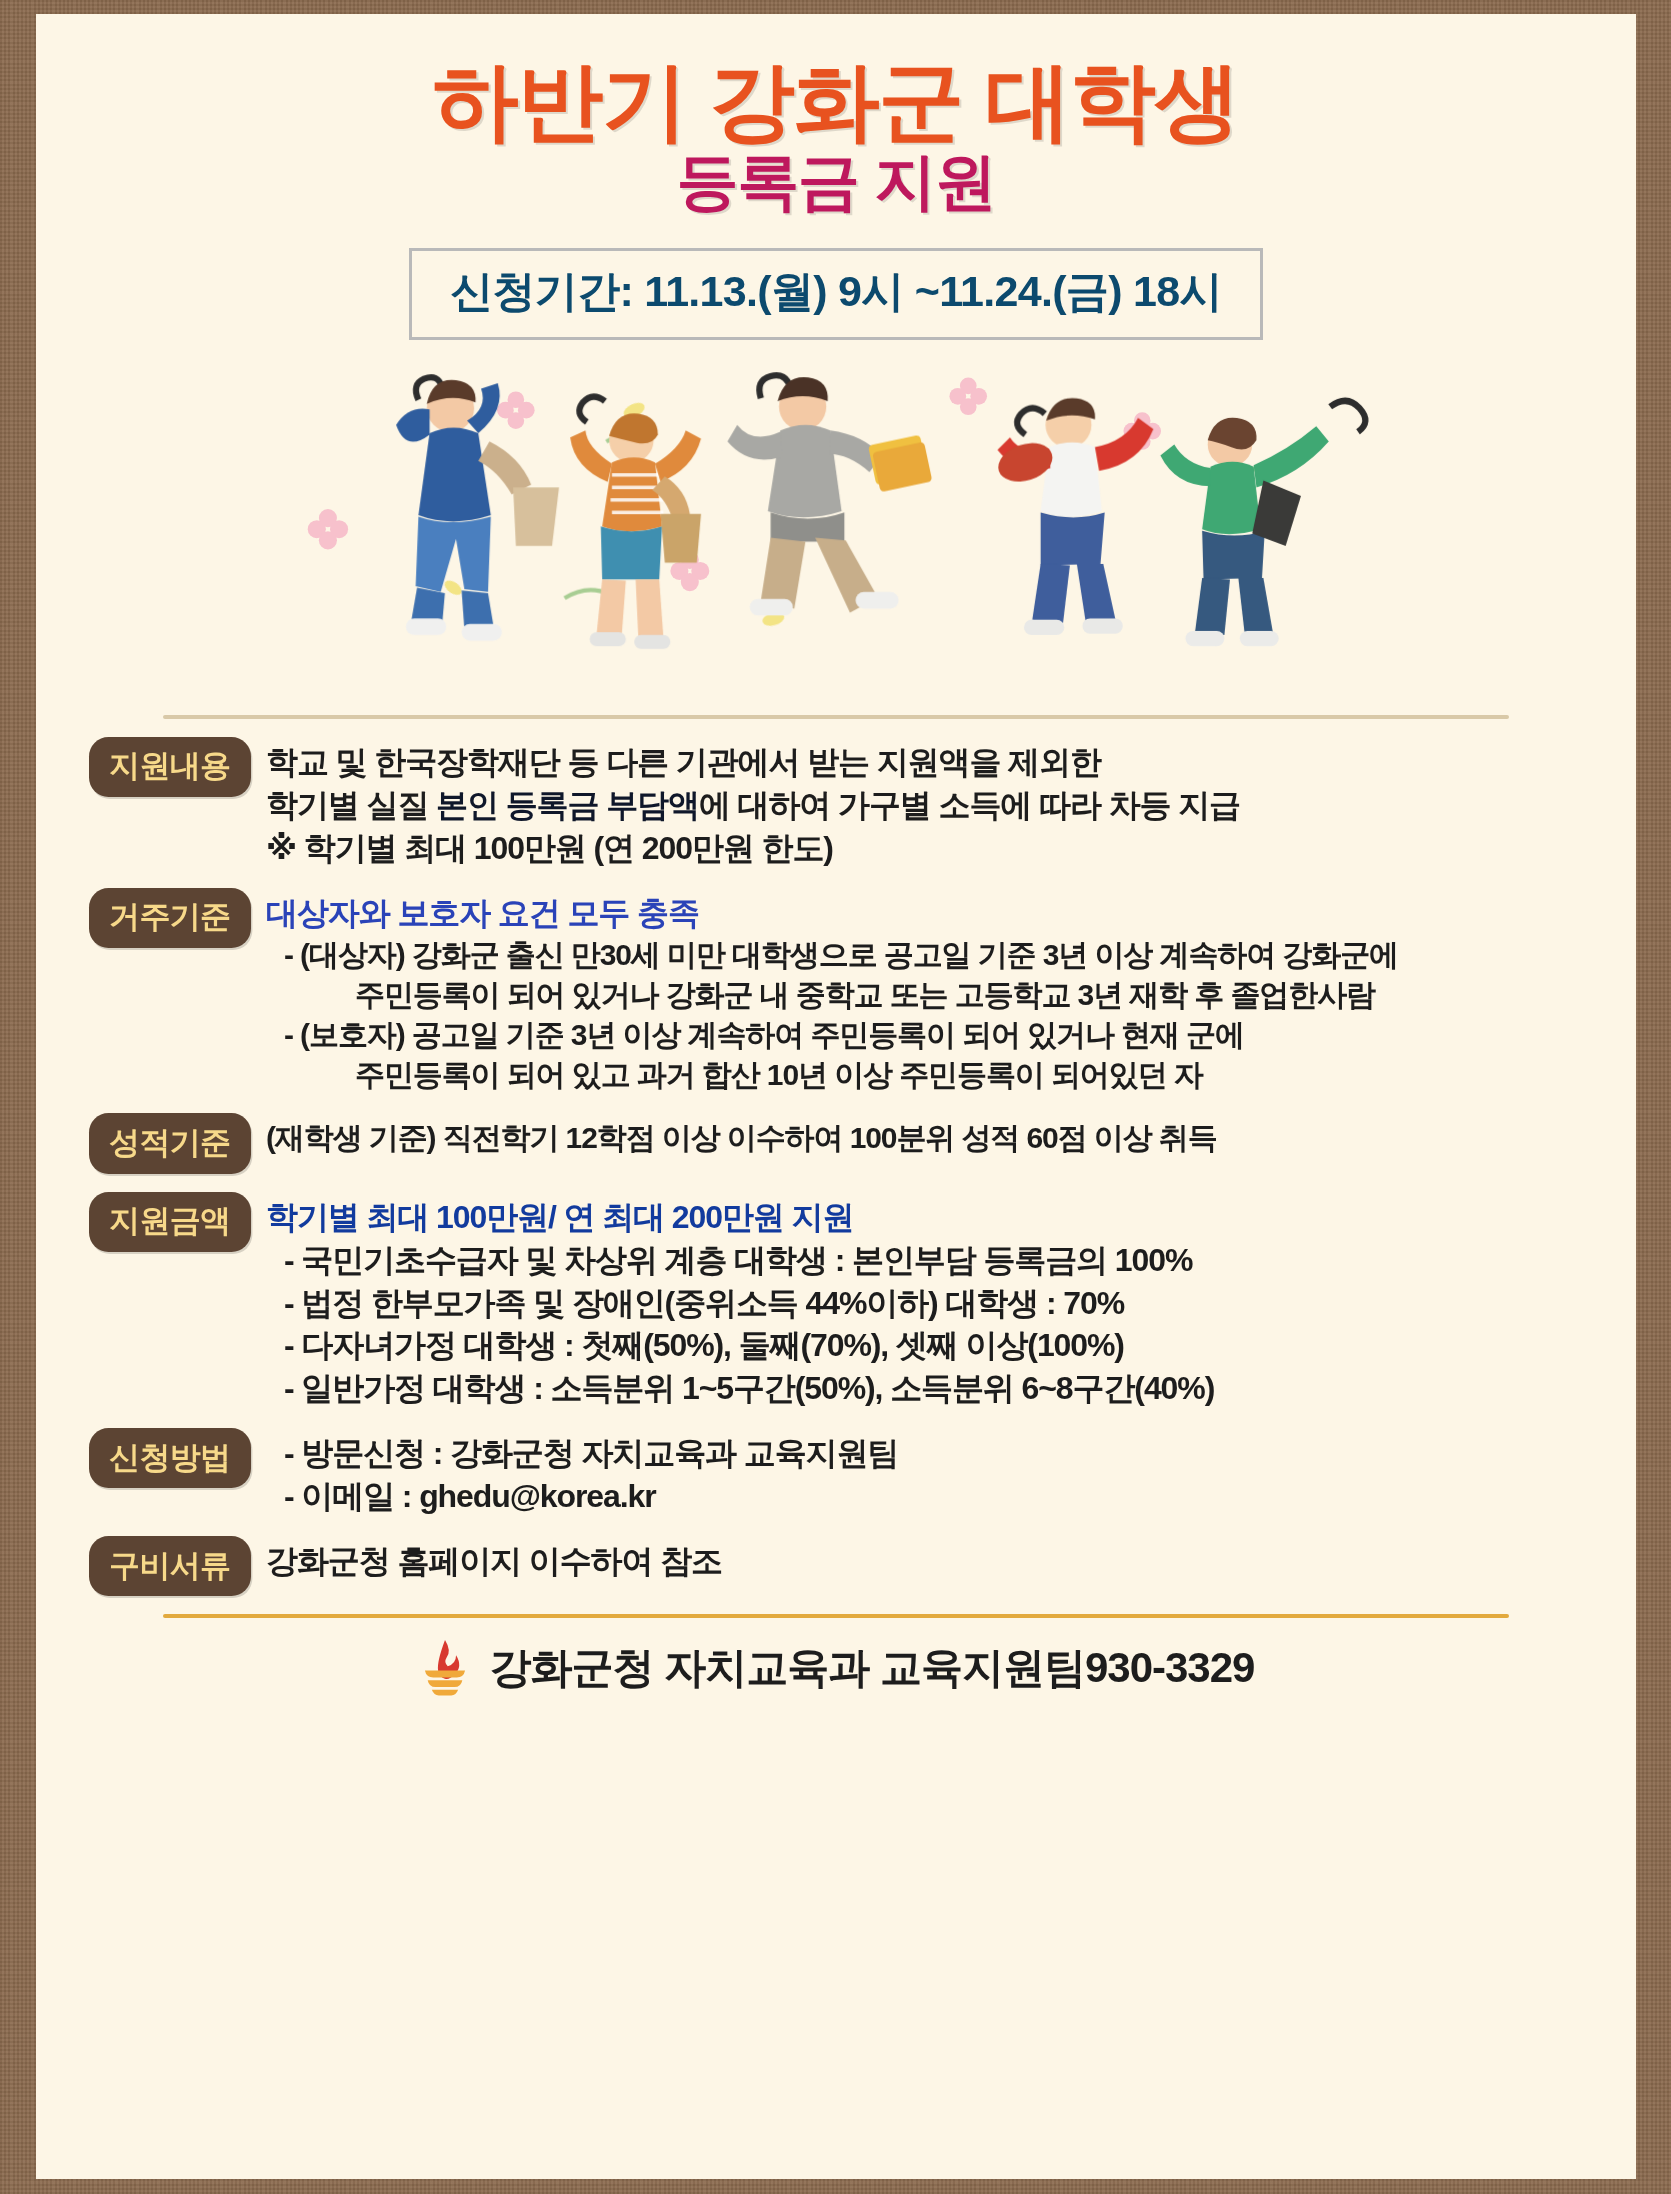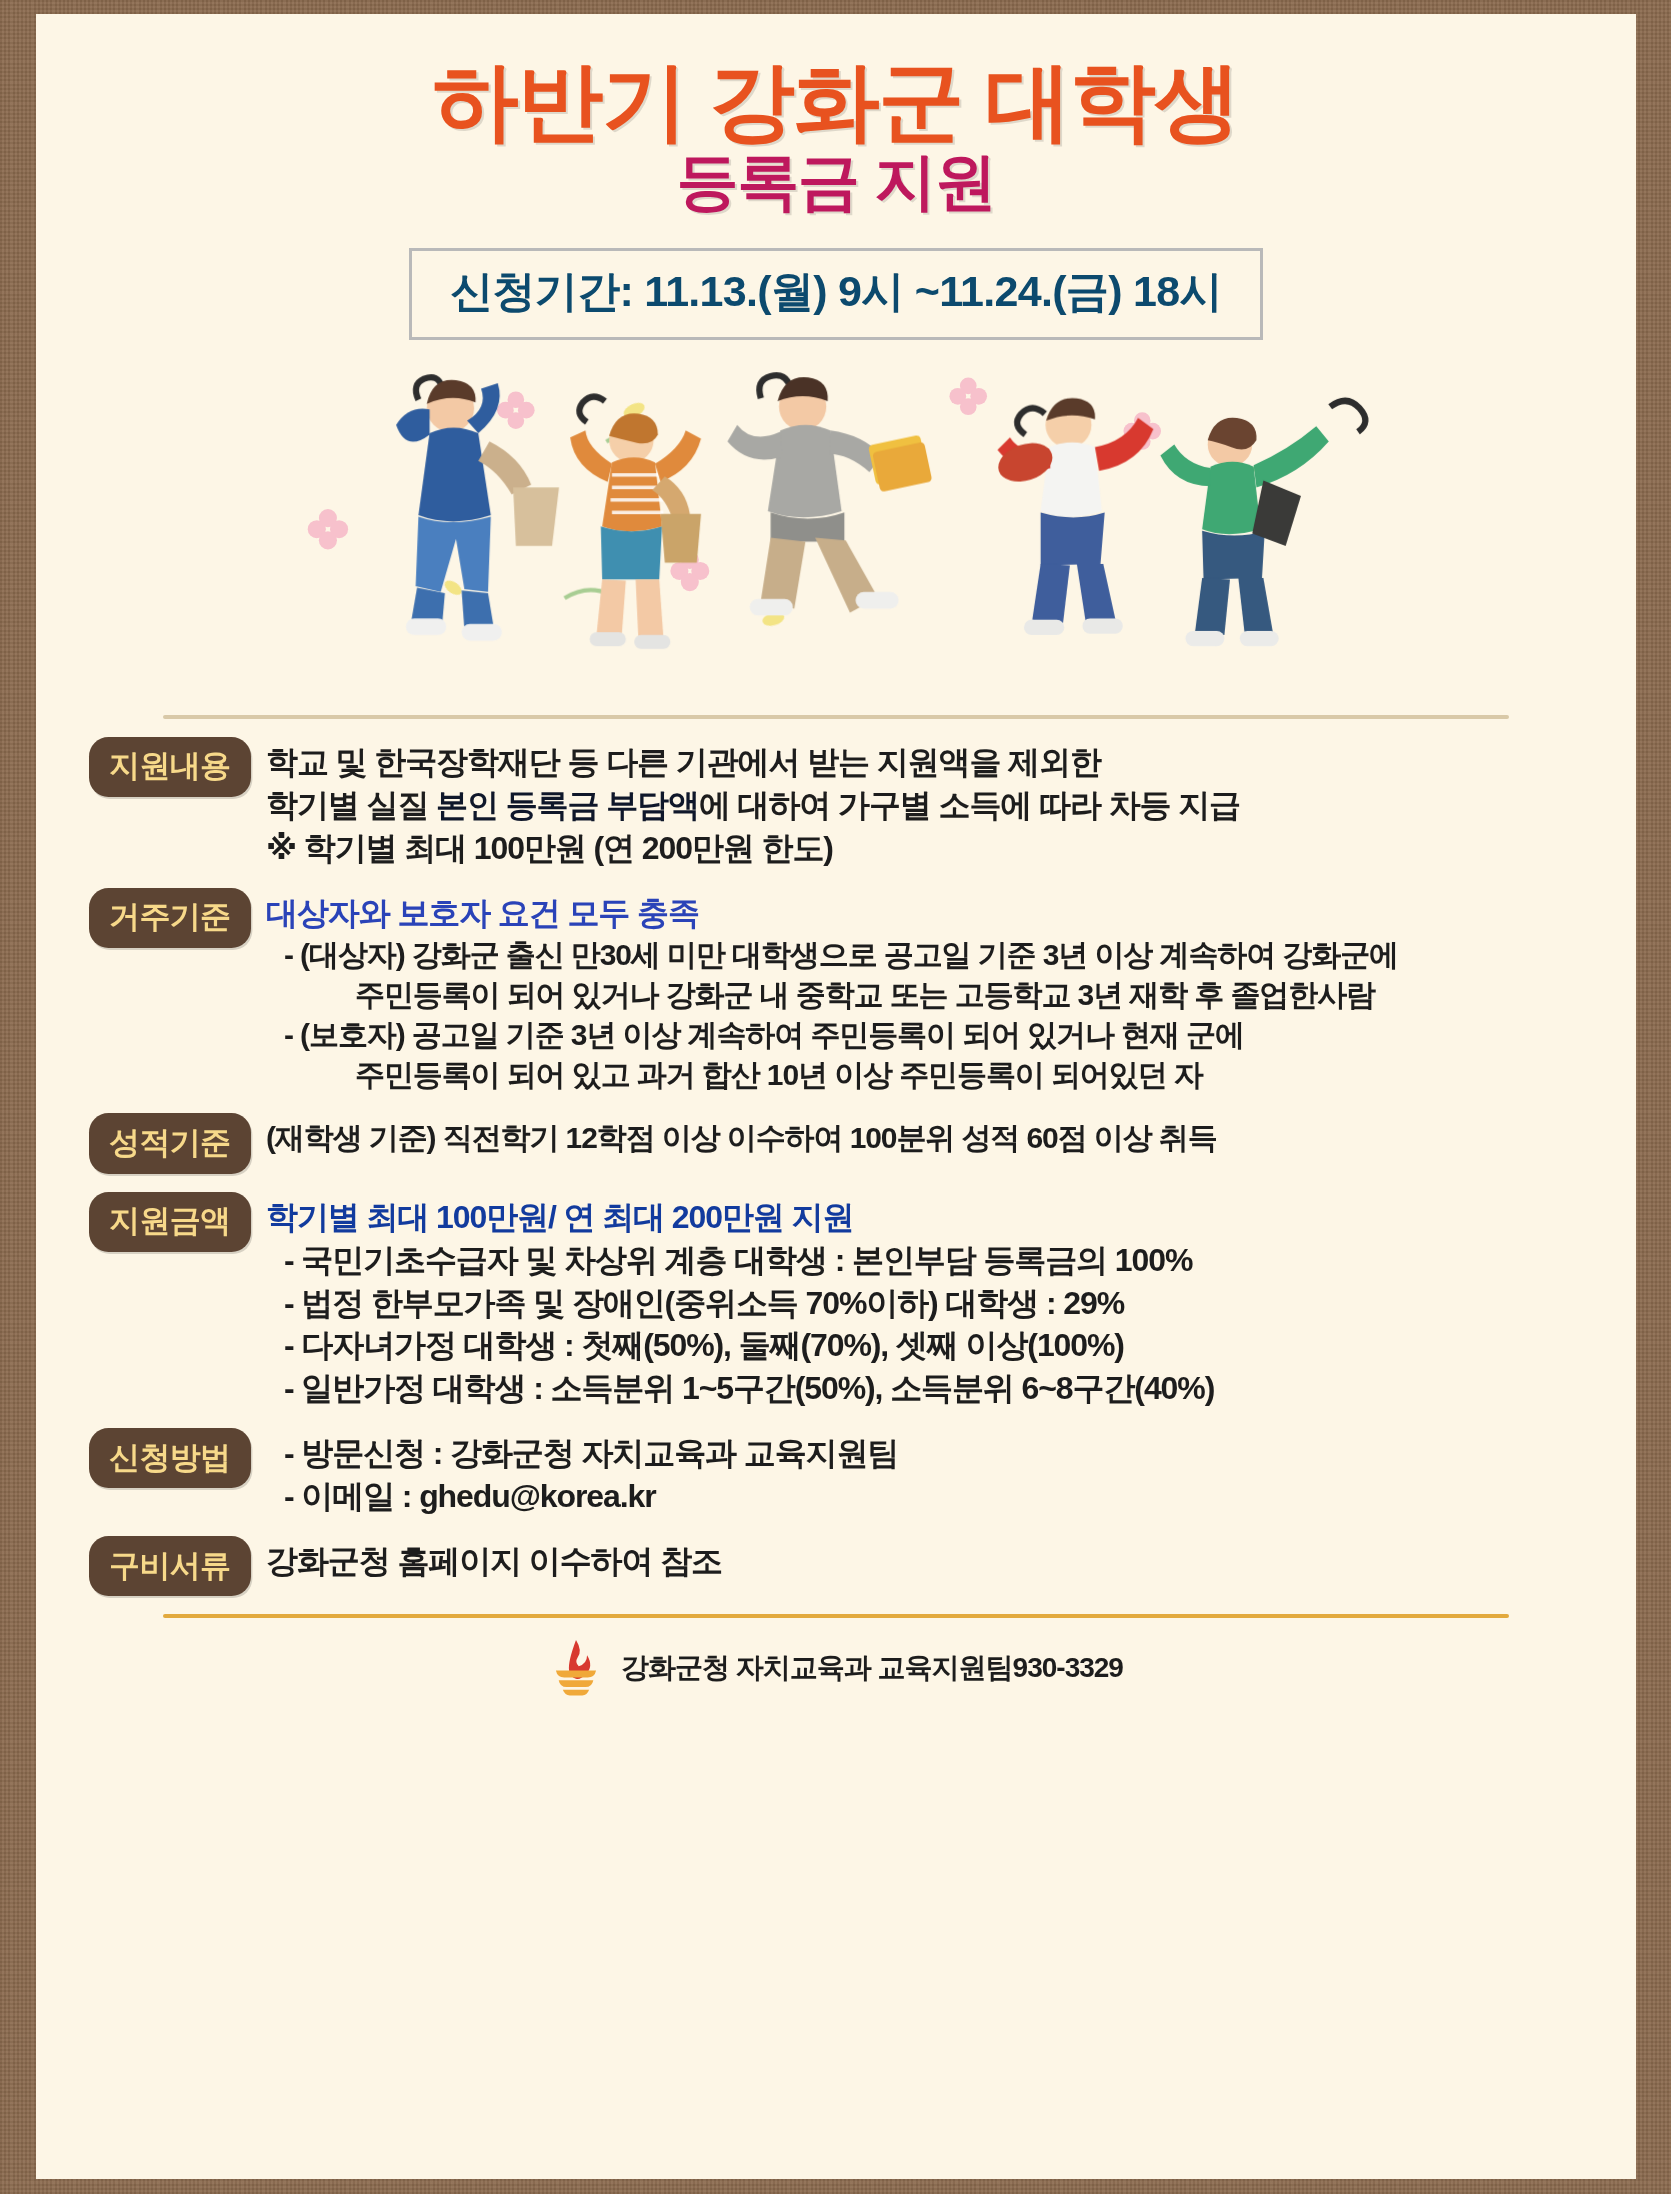--- a/index.html
+++ b/index.html
@@ -90,21 +90,21 @@
   .hl-navy{color:#123b9e;}
 
   
   .foot-divider{height:3.5px;background:#e2a93d;margin:12.5px 91px 0 91px;border-radius:2.1px;}
   .footer{
     display:flex;align-items:center;justify-content:center;
     margin-top:19.5px;
   }
   .footer .emblem{margin-right:18px;}
   .footer .ftext{
-    font-size:28px;font-weight:bold;color:#1d1d1d;letter-spacing:-1px;
+    font-size:42px;font-weight:bold;color:#1d1d1d;letter-spacing:-1px;
   }
 </style>
 </head>
 <body>
 
 <div class="poster-frame">
   <div class="poster">
 
     <div class="title-block">
       <div class="title-line1">하반기 강화군 대학생</div>
@@ -270,21 +270,21 @@
         <div class="body">
           <div class="line sm">(재학생 기준) 직전학기 12학점 이상 이수하여 100분위 성적 60점 이상 취득</div>
         </div>
       </div>
 
       <div class="row">
         <div class="tag">지원금액</div>
         <div class="body">
           <div class="line hl-navy">학기별 최대 100만원/ 연 최대 200만원 지원</div>
           <div class="line ind1">- 국민기초수급자 및 차상위 계층 대학생 : 본인부담 등록금의 100%</div>
-          <div class="line ind1">- 법정 한부모가족 및 장애인(중위소득 70%이하) 대학생 : 29%</div>
+          <div class="line ind1">- 법정 한부모가족 및 장애인(중위소득 44%이하) 대학생 : 70%</div>
           <div class="line ind1">- 다자녀가정 대학생 : 첫째(50%), 둘째(70%), 셋째 이상(100%)</div>
           <div class="line ind1">- 일반가정 대학생 : 소득분위 1~5구간(50%), 소득분위 6~8구간(40%)</div>
         </div>
       </div>
 
       <div class="row">
         <div class="tag">신청방법</div>
         <div class="body">
           <div class="line ind1">- 방문신청 : 강화군청 자치교육과 교육지원팀</div>
           <div class="line ind1">- 이메일 : ghedu@korea.kr</div>

